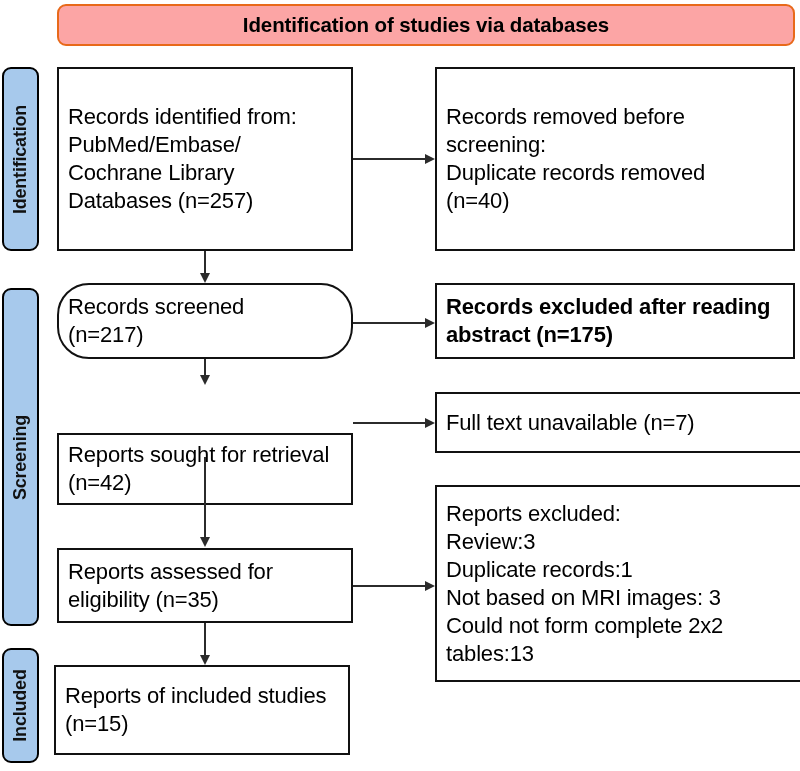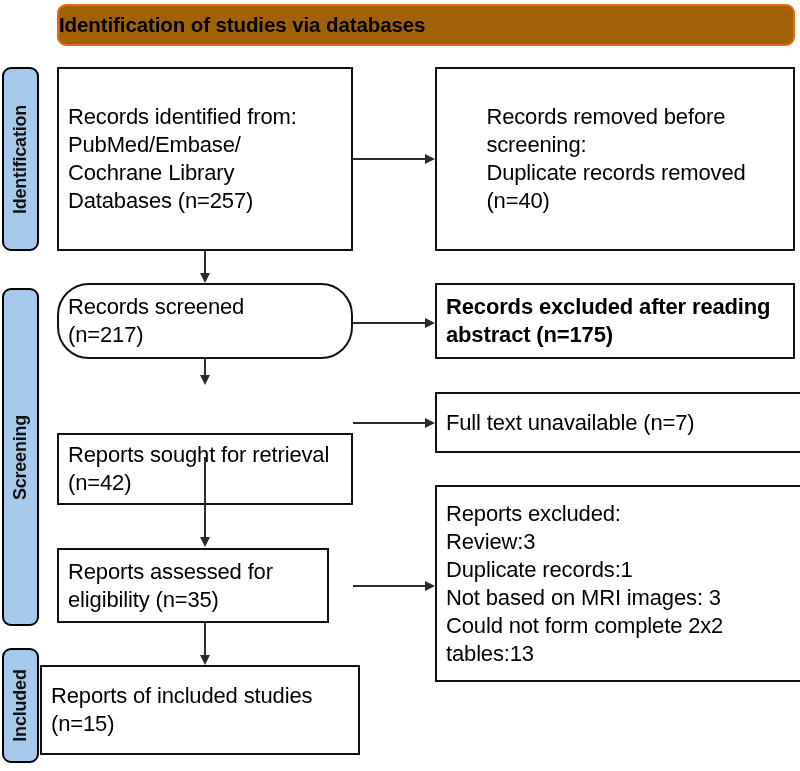--- a/index.html
+++ b/index.html
@@ -17,27 +17,27 @@
     overflow: hidden;
   }
 
   
   .header-banner {
     position: absolute;
     left: 57px;
     top: 4px;
     width: 738px;
     height: 42px;
-    background: #a16207;
+    background: #fca5a5;
     border: 2px solid #E8691A;
     border-radius: 9px;
     box-sizing: border-box;
     display: flex;
     align-items: center;
-    justify-content: flex-start;
+    justify-content: center;
   }
   .header-banner span {
     font-size: 20.5px;
     font-weight: bold;
     color: #000000;
     letter-spacing: -0.1px;
     white-space: nowrap;
   }
 
   
@@ -81,25 +81,25 @@
     line-height: 28px;
     color: #000000;
     letter-spacing: -0.15px;
     white-space: pre-line;
   }
 
   
   #box-records-identified   { left: 57px;  top: 67px;  width: 296px; height: 184px; }
   #box-records-screened     { left: 57px;  top: 283px; width: 296px; height: 76px; border-radius: 32px;  }
   #box-reports-sought       { left: 57px;  top: 385px; width: 296px; height: 72px; margin-top: 48px;  }
-  #box-reports-assessed     { left: 57px;  top: 548px; width: 272px; height: 75px;  }
-  #box-reports-included     { left: 40px;  top: 665px; width: 320px; height: 90px;  }
-
-  
-  #box-records-removed      { left: 435px; top: 67px;  width: 360px; height: 184px; justify-content: center; }
+  #box-reports-assessed     { left: 57px;  top: 548px; width: 296px; height: 75px;  }
+  #box-reports-included     { left: 54px;  top: 665px; width: 296px; height: 90px;  }
+
+  
+  #box-records-removed      { left: 435px; top: 67px;  width: 360px; height: 184px; }
   #box-records-excluded     { left: 435px; top: 283px; width: 360px; height: 76px; font-weight: bold;  }
   #box-fulltext-unavailable { left: 435px; top: 392px; width: 392px; height: 61px;  }
   #box-reports-excluded     { left: 435px; top: 485px; width: 426px; height: 197px; }
 
   #box-reports-excluded .box-text { align-self: center; }
 
   
   .conn {
     position: absolute;
     background: #2b2b2b;

